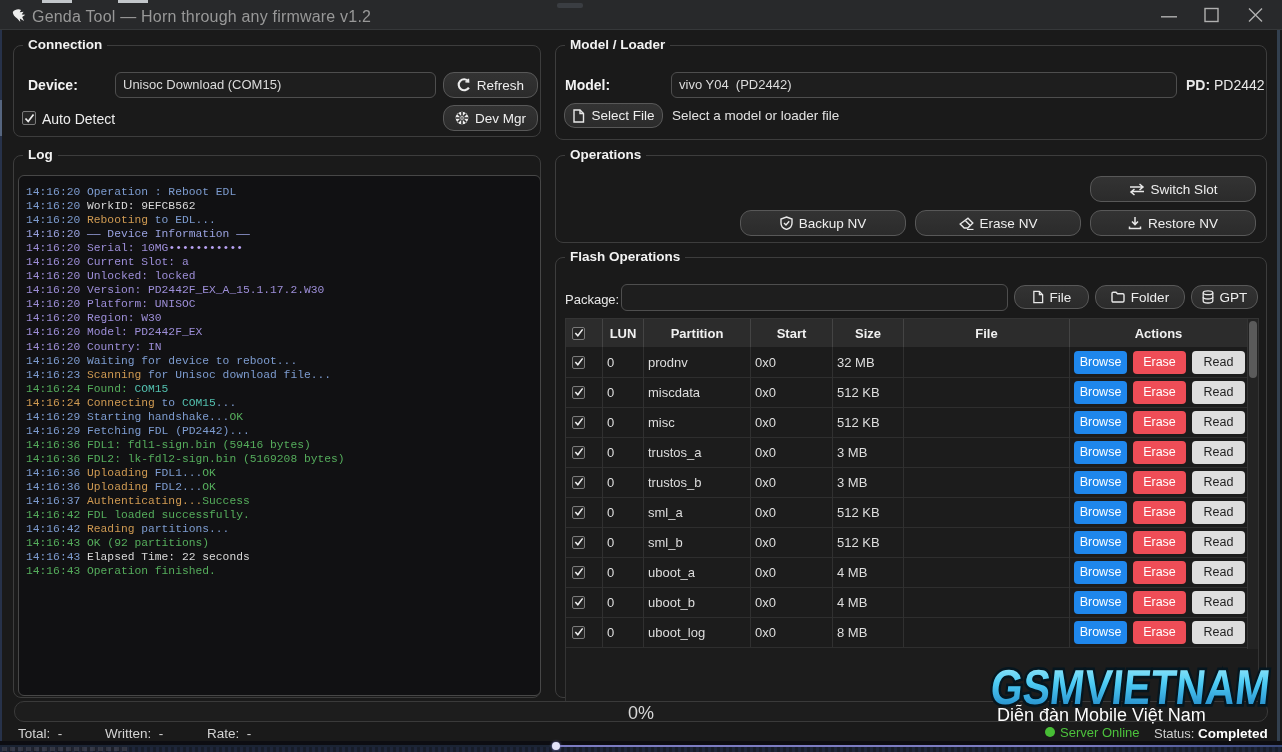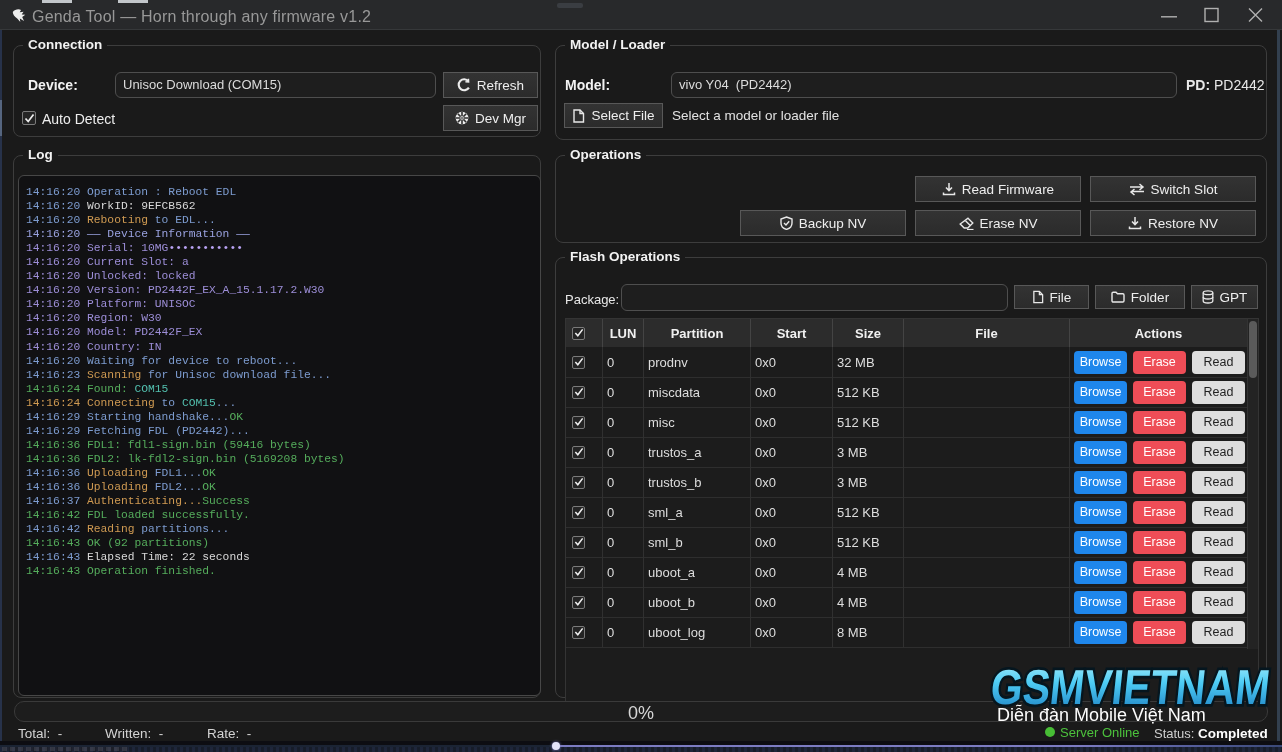--- a/index.html
+++ b/index.html
@@ -6,21 +6,21 @@
 .abs{position:absolute}
 #stage{position:relative;width:1282px;height:752px;background:#1a1a1a}
 
 #titlebar{left:0;top:0;width:1282px;height:30px;background:#28292b;border-bottom:1px solid #36383a}
 #titletx{left:32px;top:8px;font-size:16px;color:#989898;letter-spacing:.2px}
 
 .fs{border:1px solid #3d3d3d;border-radius:8px}
 .legend{position:absolute;top:-9px;background:#1a1a1a;padding:0 5px;font-size:13.5px;font-weight:bold;color:#f2f2f2;white-space:nowrap}
 .lbl{font-weight:bold;font-size:14px;color:#f2f2f2}
 .inp{background:#1e1e1e;border:1px solid #4e4e4e;border-radius:6px;color:#dcdcdc;font-size:13px;line-height:24px;padding:0 7px;white-space:nowrap;overflow:hidden}
-.btn{background:linear-gradient(180deg,#333333,#2b2b2b);border:1px solid #585858;border-radius:0;color:#eeeeee;font-size:13.5px;display:flex;align-items:center;justify-content:center;gap:6px;white-space:nowrap}
+.btn{background:linear-gradient(180deg,#333333,#2b2b2b);border:1px solid #585858;border-radius:11px;color:#eeeeee;font-size:13.5px;display:flex;align-items:center;justify-content:center;gap:6px;white-space:nowrap}
 .btn svg{flex:none}
 .ckb{width:15px;height:15px;background:#242424;border:1px solid #7a7a7a;border-radius:2px;display:flex;align-items:center;justify-content:center}
 
 #logbox{background:#111113;border:1px solid #474747;border-radius:6px}
 #logtx{font-family:"Liberation Mono",monospace;font-size:11.3px;line-height:14.05px;white-space:pre}
 .c-b{color:#7d9cd0}.c-w{color:#d9d9d9}.c-o{color:#cf9a52}.c-l{color:#9aa2e0}.c-v{color:#9d8ed8}.c-g{color:#55ad5c}.c-t{color:#52bfae}.c-vb{color:#b8a2f2}
 
 #tbl{border:1px solid #343434;background:#1c1c1c}
 .throw{display:flex;position:absolute;left:0;width:681px}
 .hcell{background:#2c2c2c;border-right:1px solid #444;color:#f0f0f0;font-weight:bold;font-size:13px;display:flex;align-items:center;justify-content:center;height:28px}
@@ -117,24 +117,20 @@
   <div class="abs" style="left:630px;top:31px;font-size:14px;color:#e8e8e8"><b>PD:</b> PD2442</div>
   <div class="abs btn" style="left:8px;top:57px;width:99px;height:25px"><svg width="13" height="14" viewBox="0 0 13 14">
           <path d="M2 1 H8 L11.5 4.5 V13 H2 Z" fill="none" stroke="#e8e8e8" stroke-width="1.4"></path>
           <path d="M8 1 V4.5 H11.5" fill="none" stroke="#e8e8e8" stroke-width="1.4"></path>
         </svg>Select File</div>
   <div class="abs" style="left:116px;top:62px;font-size:13.5px;color:#e2e2e2">Select a model or loader file</div>
 </div>
 
 <div class="abs fs" style="left:555px;top:155px;width:712px;height:88px">
   <span class="legend" style="left:9px">Operations</span>
-  <div class="abs btn" style="left:359px;top:20px;width:166px;height:26px"><svg width="14" height="14" viewBox="0 0 14 14">
-          <path d="M7 1 V8 M4 5.5 L7 8.6 L10 5.5" fill="none" stroke="#e8e8e8" stroke-width="1.5"></path>
-          <path d="M1.5 10.5 V12.5 H12.5 V10.5" fill="none" stroke="#e8e8e8" stroke-width="1.5"></path>
-        </svg> Read Firmware</div>
   <div class="abs btn" style="left:534px;top:20px;width:166px;height:26px"><svg width="16" height="13" viewBox="0 0 16 13">
           <path d="M1 4 H13 M10.5 1 L14 4 L10.5 7" fill="none" stroke="#e8e8e8" stroke-width="1.5"></path>
           <path d="M15 9 H3 M5.5 6.5 L2 9.5 L5.5 12.5" fill="none" stroke="#e8e8e8" stroke-width="1.5" transform="translate(0,-0.5)"></path>
         </svg> Switch Slot</div>
   <div class="abs btn" style="left:184px;top:54px;width:166px;height:26px"><svg width="13" height="14" viewBox="0 0 13 14">
           <path d="M6.5 1 L12 3 V7 C12 10.5 9.5 12.6 6.5 13.4 C3.5 12.6 1 10.5 1 7 V3 Z" fill="none" stroke="#e8e8e8" stroke-width="1.4"></path>
           <path d="M4 7 L6 9 L9.2 5.2" fill="none" stroke="#e8e8e8" stroke-width="1.4"></path>
         </svg> Backup NV</div>
   <div class="abs btn" style="left:359px;top:54px;width:166px;height:26px"><svg width="15" height="13" viewBox="0 0 15 13">
           <path d="M9 1.2 L13.8 6 L8.8 11 H5.2 L1.2 7 Z" fill="none" stroke="#e8e8e8" stroke-width="1.4"></path>

